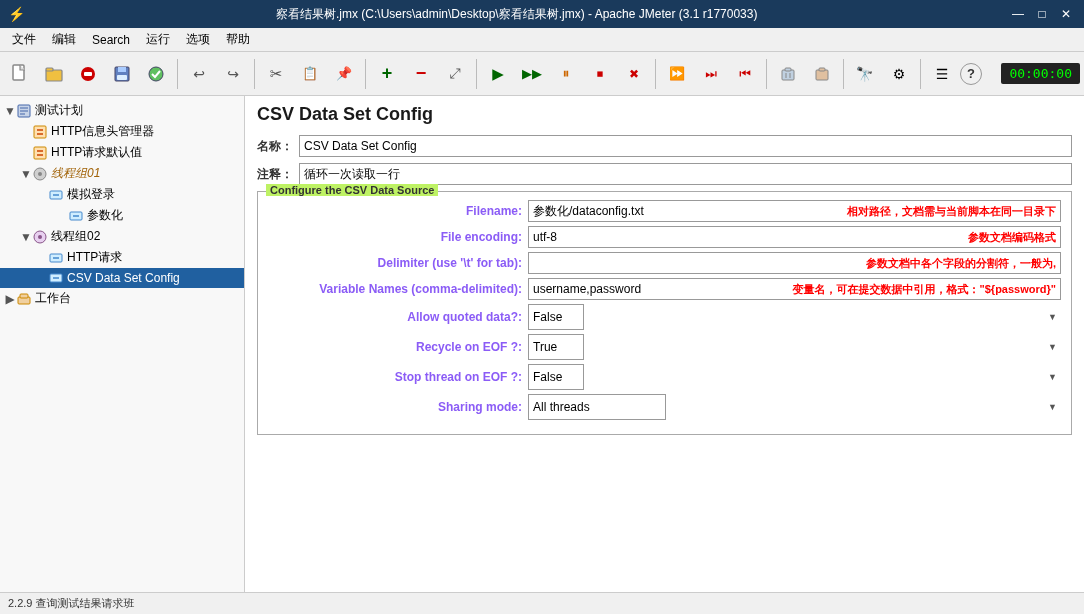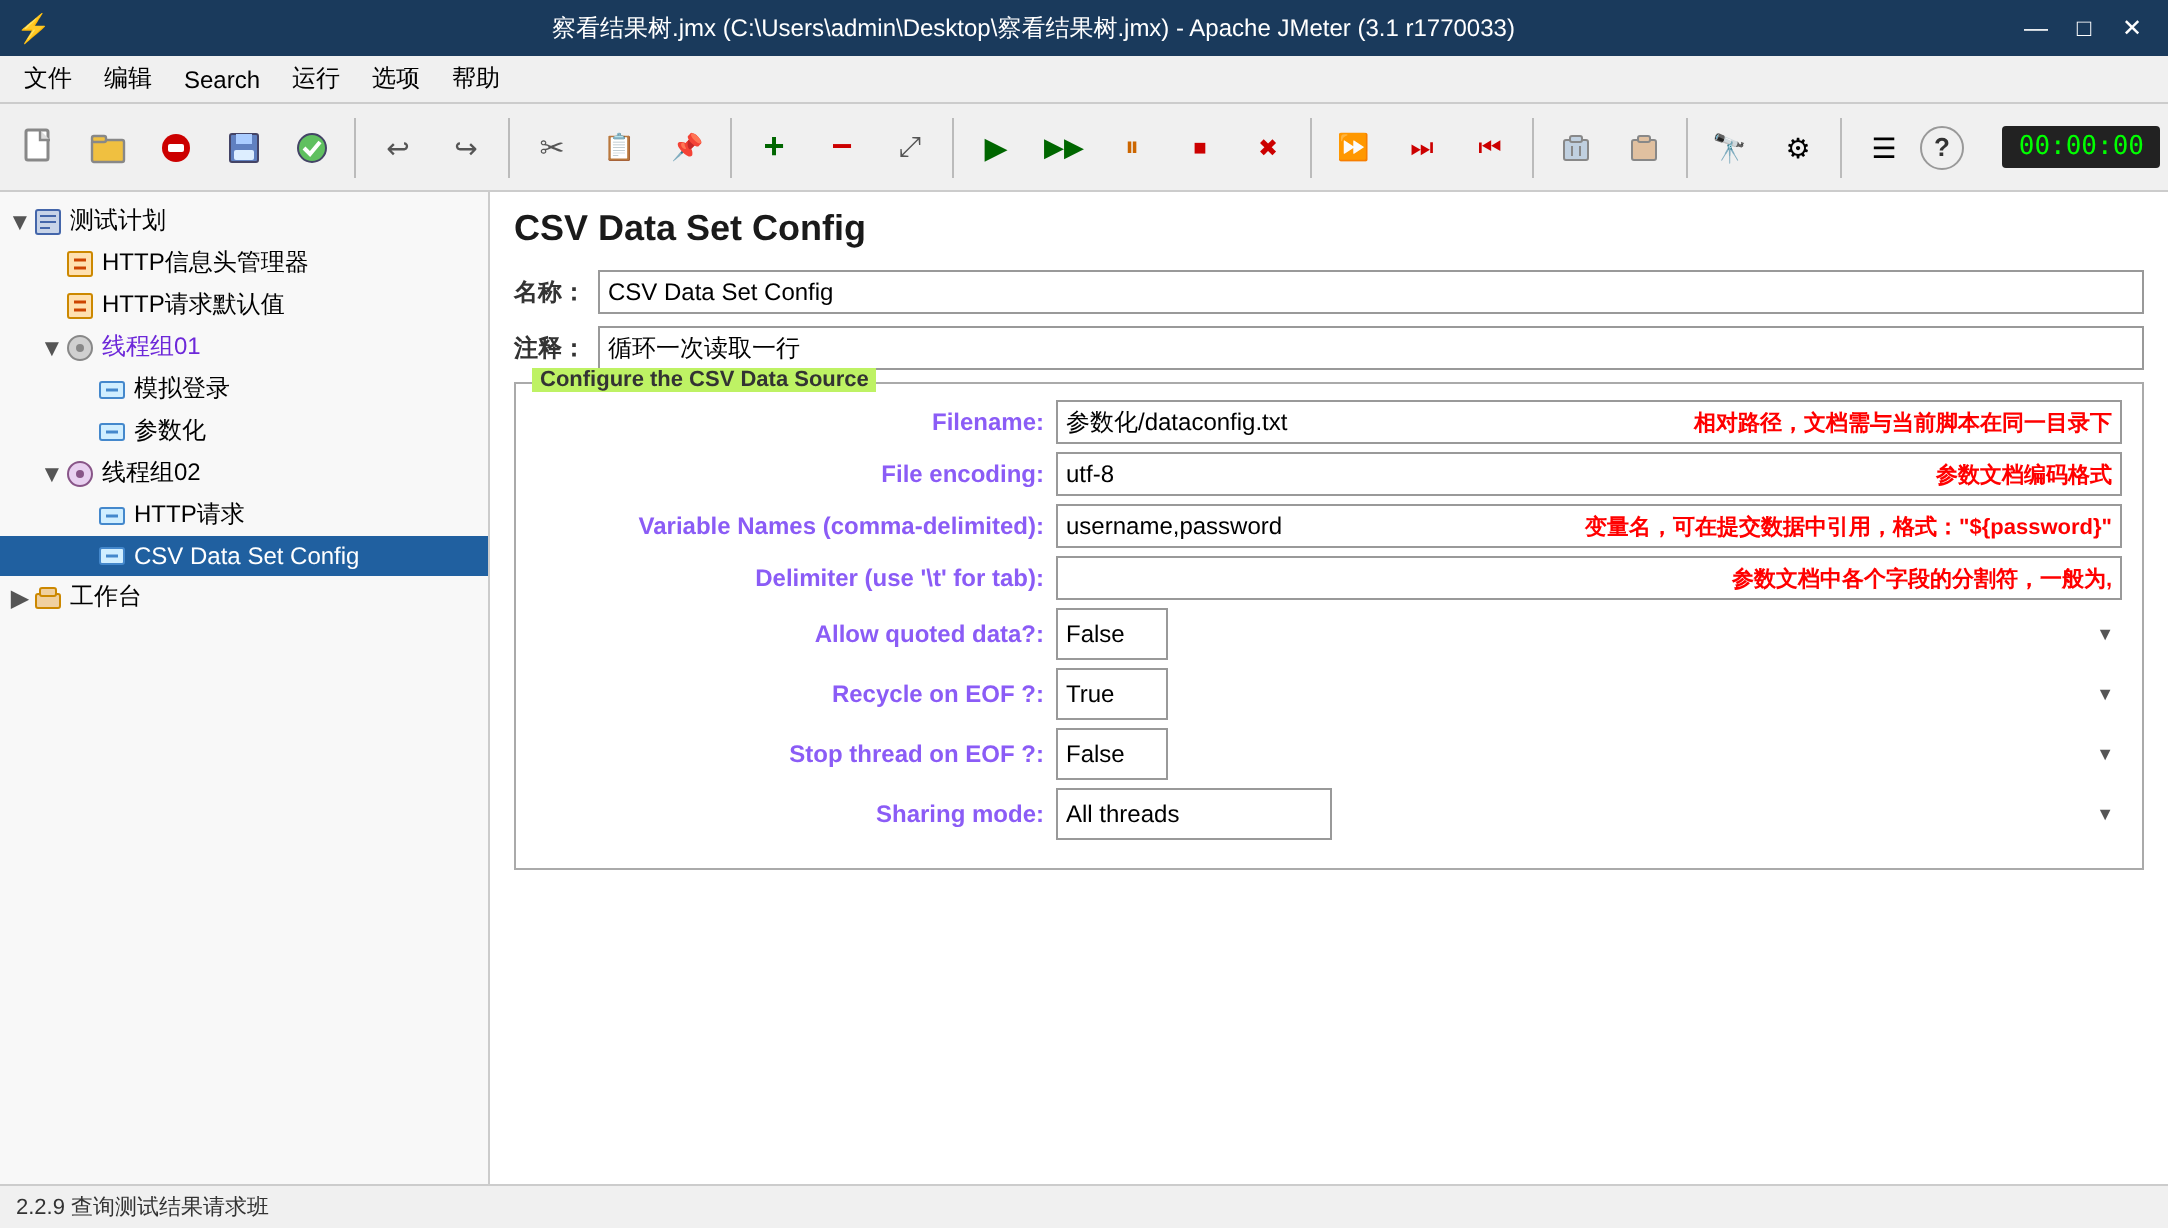--- a/index.html
+++ b/index.html
@@ -379,35 +379,35 @@
 
 
     <div class="tree-item" style="padding-left:20px;">
       <span class="tree-expander">▼</span>
       <span class="tree-icon">
         <svg width="14" height="14" viewBox="0 0 14 14">
             <circle cx="7" cy="7" r="6" fill="#d0d0d0" stroke="#888" stroke-width="1"></circle>
             <circle cx="7" cy="7" r="2" fill="#888"></circle>
           </svg>
       </span>
-      <span style="color:#6d28d9;">线程组01</span>
+      <span style="color:#a16207;font-style:italic;">线程组01</span>
     </div>
 
     <div class="tree-item" style="padding-left:36px;">
       <span class="tree-expander">&nbsp;</span>
       <span class="tree-icon">
         <svg width="14" height="14" viewBox="0 0 14 14">
             <rect x="1" y="3" width="12" height="8" rx="1" fill="#d0eeff" stroke="#4488cc" stroke-width="1"></rect>
             <line x1="4" y1="7" x2="10" y2="7" stroke="#4488cc" stroke-width="1.5"></line>
           </svg>
       </span>
       <span>模拟登录</span>
     </div>
 
-    <div class="tree-item" style="padding-left:36px;text-align:right;">
+    <div class="tree-item" style="padding-left:56px;text-align:right;">
       <span class="tree-expander">&nbsp;</span>
       <span class="tree-icon">
         <svg width="14" height="14" viewBox="0 0 14 14">
             <rect x="1" y="3" width="12" height="8" rx="1" fill="#d0eeff" stroke="#4488cc" stroke-width="1"></rect>
             <line x1="4" y1="7" x2="10" y2="7" stroke="#4488cc" stroke-width="1.5"></line>
           </svg>
       </span>
       <span>参数化</span>
     </div>
 
@@ -484,32 +484,32 @@
 
       <div class="config-row">
         <span class="config-label">File encoding:</span>
         <div class="config-value" style="flex:1; height:22px; border:1px solid #999; background:white; display:flex; align-items:center; padding:0 4px;">
           <input type="text" style="border: none; outline: none; font-size: 12px; font-family: inherit; background: transparent; flex: 1 1 0%;" value="utf-8">
           <span class="config-hint">参数文档编码格式</span>
         </div>
       </div>
 
       <div class="config-row">
+        <span class="config-label">Delimiter (use '\t' for tab):</span>
+        <div class="config-value" style="flex:1; height:22px; border:1px solid #999; background:white; display:flex; align-items:center; padding:0 4px;">
+          <input type="text" style="border: none; outline: none; font-size: 12px; font-family: inherit; background: transparent; flex: 1 1 0%;" value="">
+          <span class="config-hint">参数文档中各个字段的分割符，一般为,</span>
+        </div>
+      </div>
+
+      <div class="config-row">
         <span class="config-label">Variable Names (comma-delimited):</span>
         <div class="config-value" style="flex:1; height:22px; border:1px solid #999; background:white; display:flex; align-items:center; padding:0 4px;">
           <input type="text" style="border: none; outline: none; font-size: 12px; font-family: inherit; background: transparent; flex: 1 1 0%;" value="username,password">
           <span class="config-hint">变量名，可在提交数据中引用，格式："${password}"</span>
-        </div>
-      </div>
-
-      <div class="config-row">
-        <span class="config-label">Delimiter (use '\t' for tab):</span>
-        <div class="config-value" style="flex:1; height:22px; border:1px solid #999; background:white; display:flex; align-items:center; padding:0 4px;">
-          <input type="text" style="border: none; outline: none; font-size: 12px; font-family: inherit; background: transparent; flex: 1 1 0%;" value="">
-          <span class="config-hint">参数文档中各个字段的分割符，一般为,</span>
         </div>
       </div>
 
       <div class="config-select-row">
         <span class="config-label">Allow quoted data?:</span>
         <div class="select-wrapper">
           <select class="config-select">
             <option>False</option>
             <option>True</option>
           </select>

